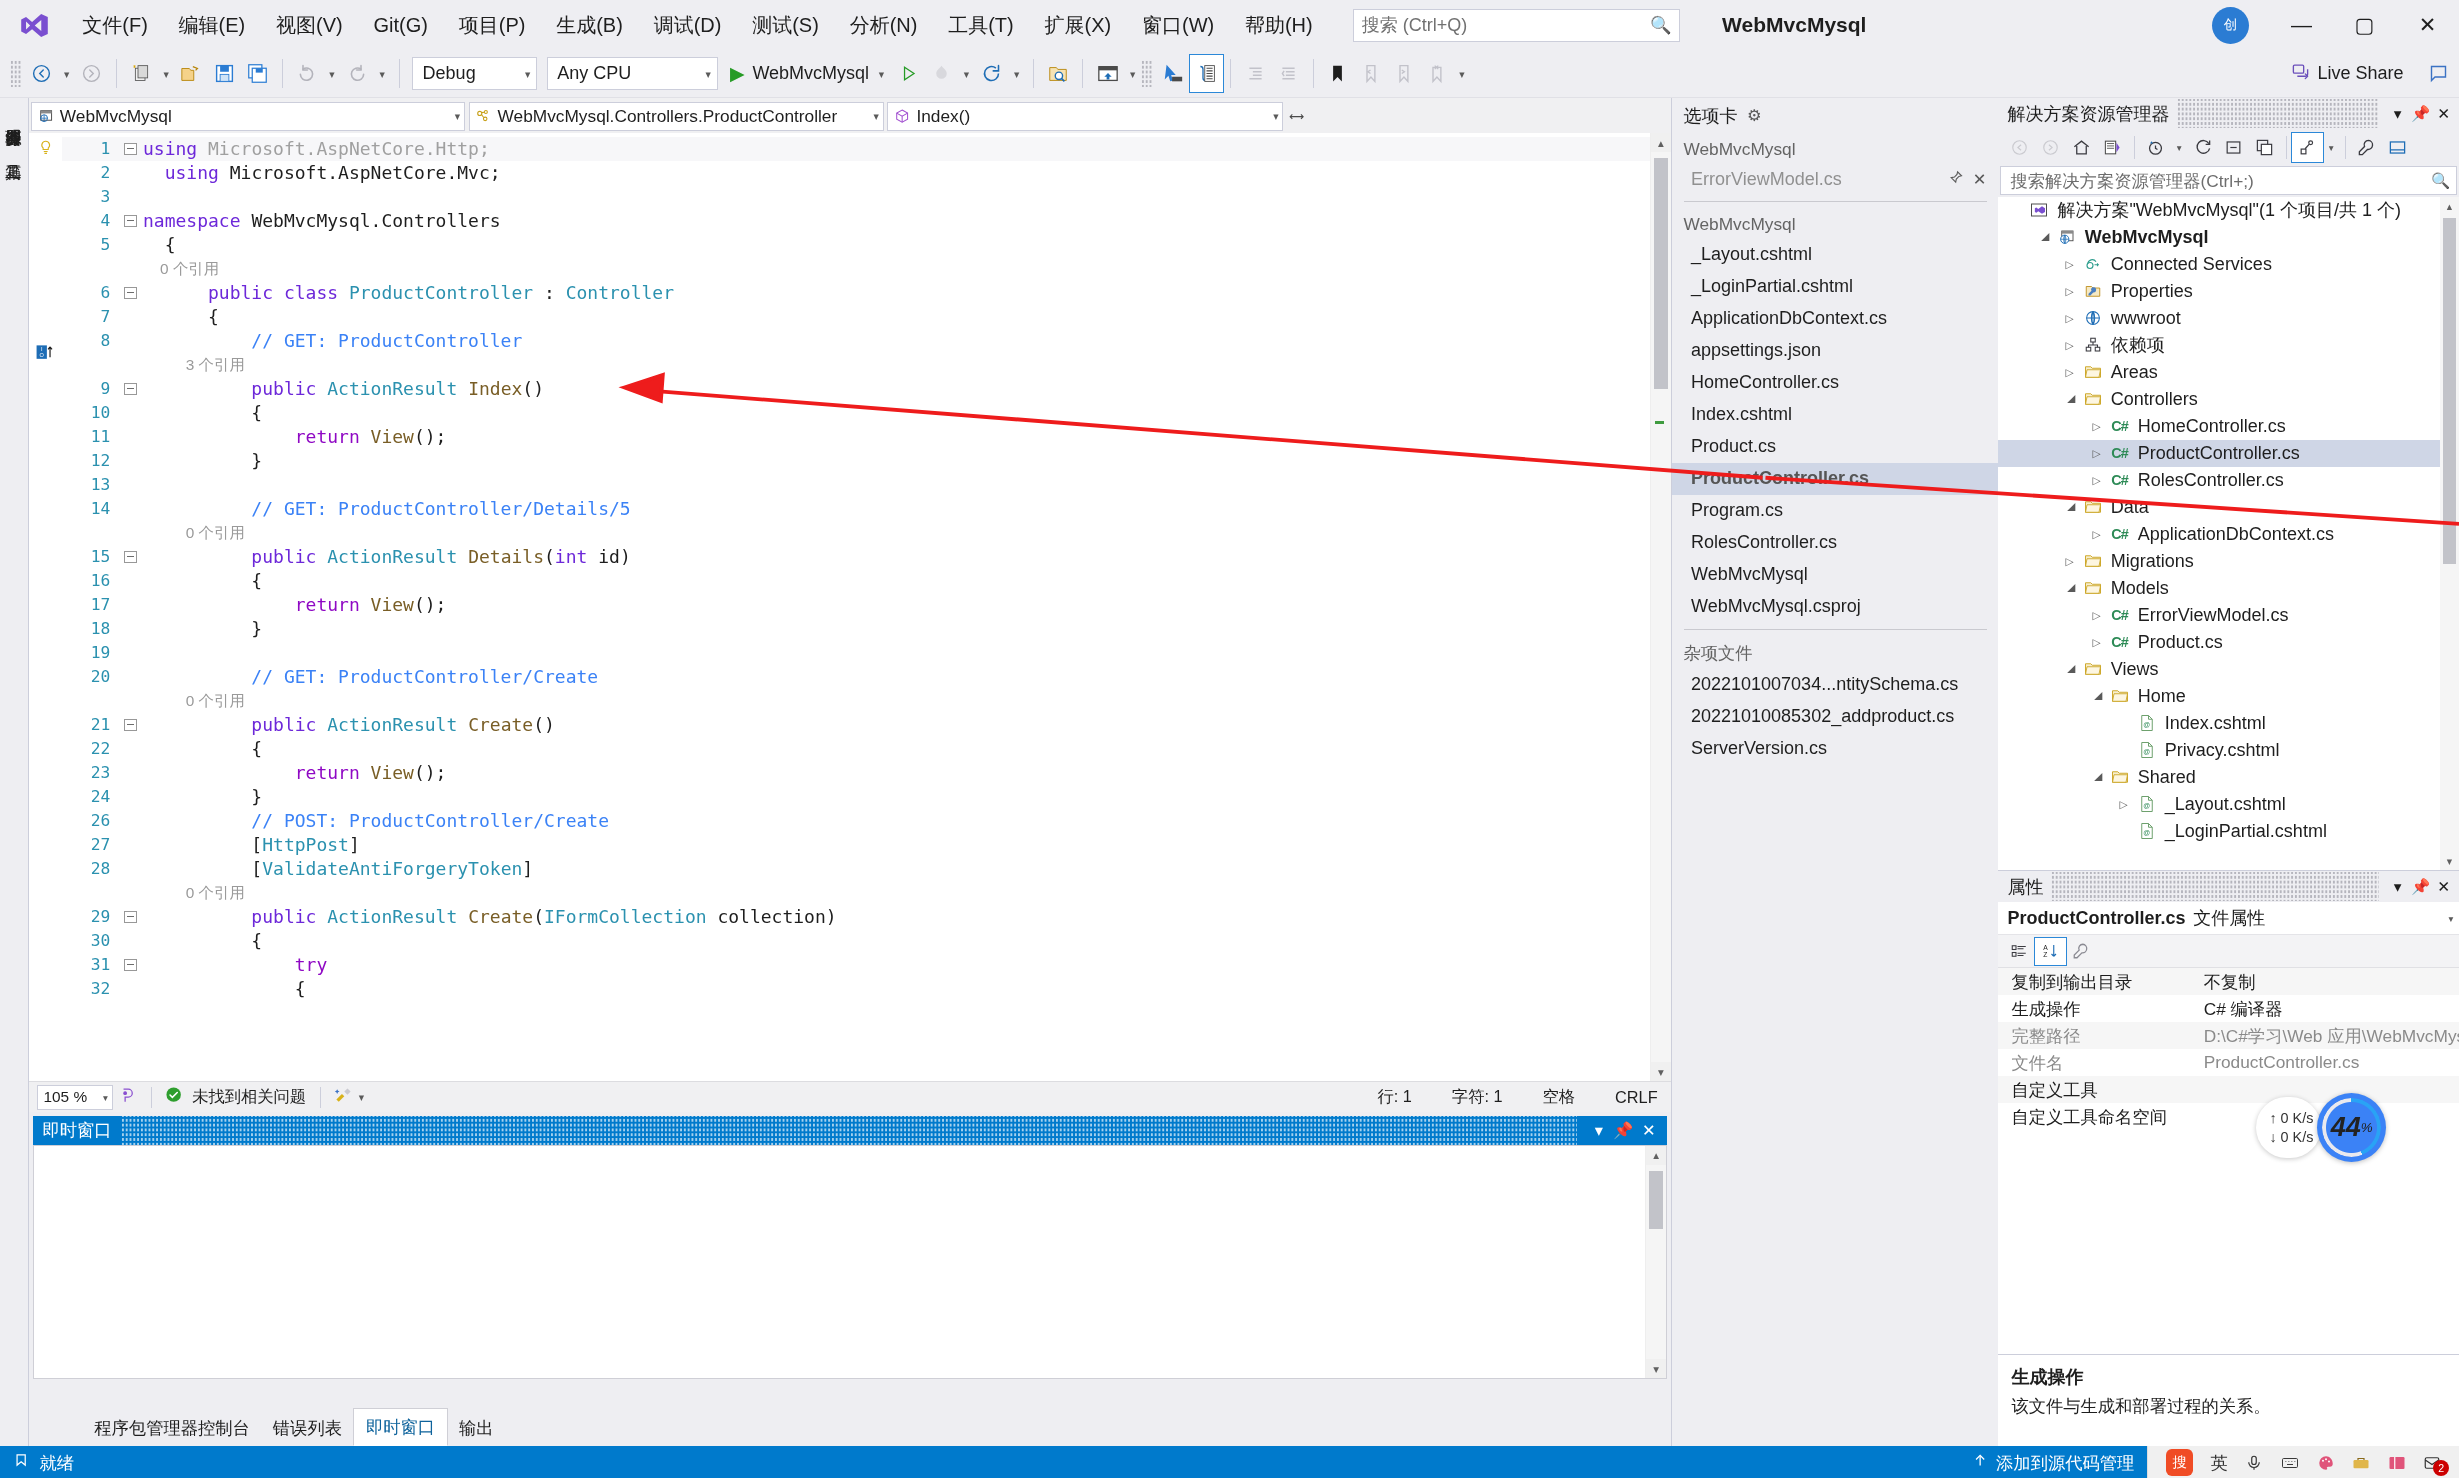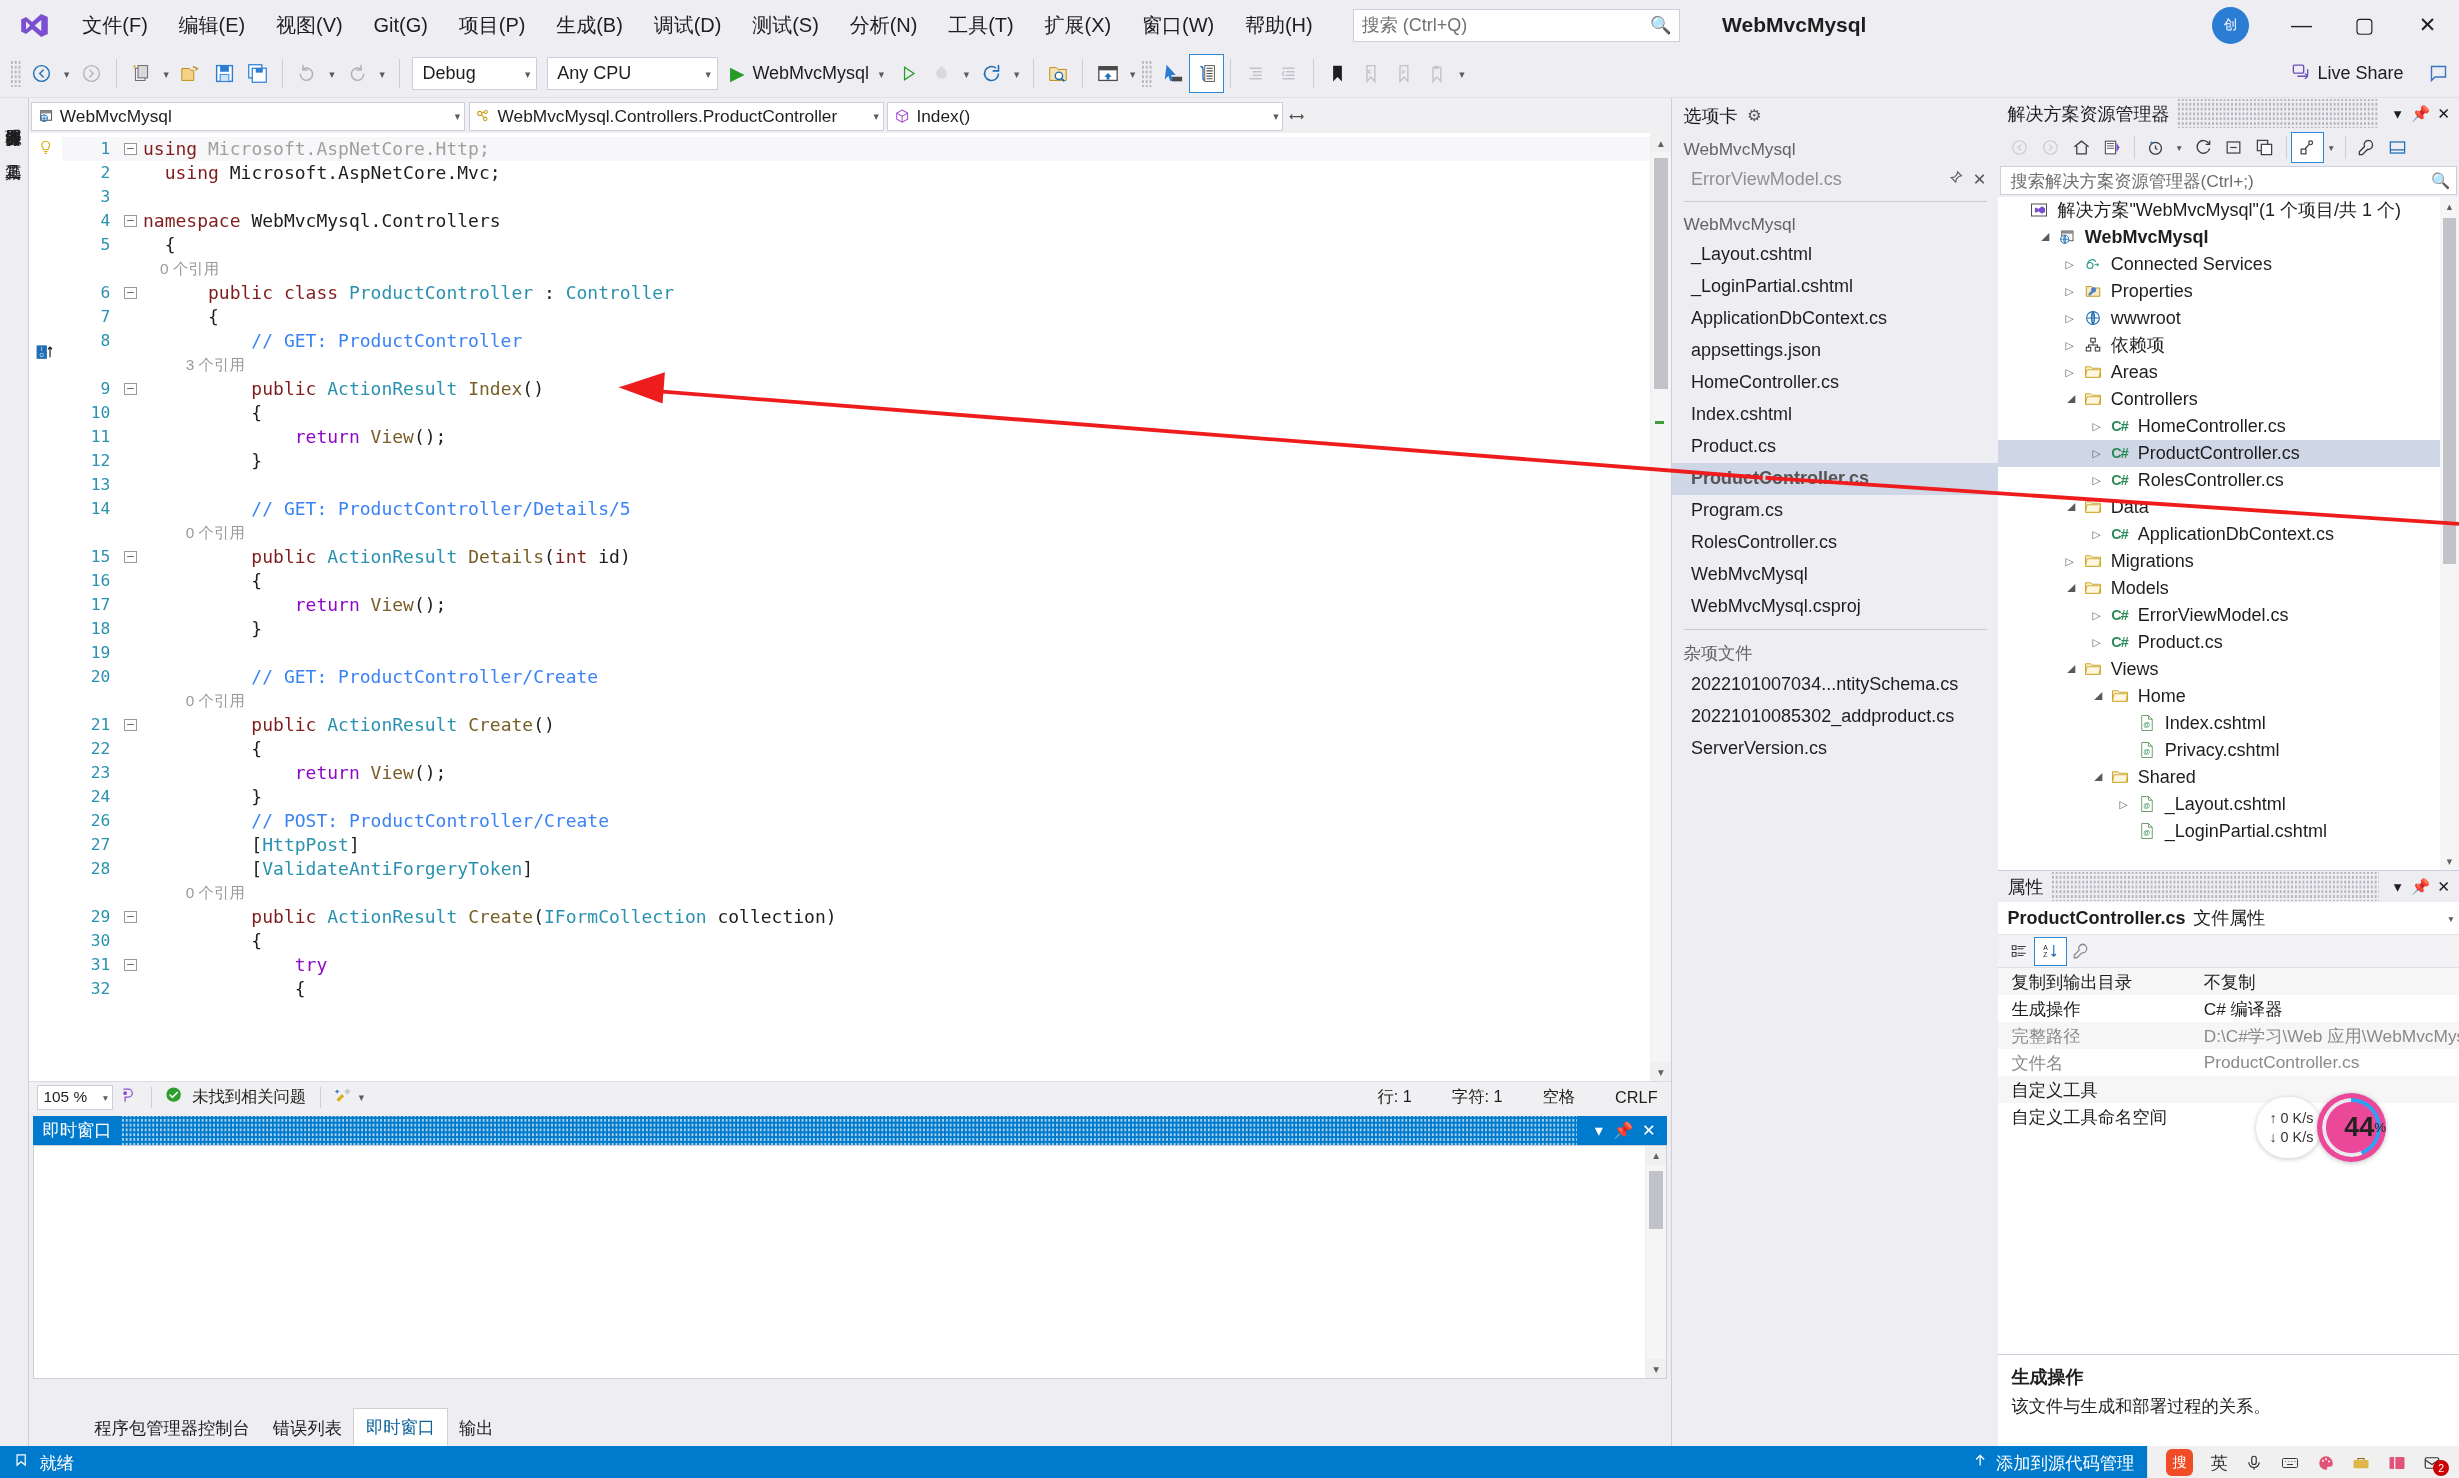--- a/index.html
+++ b/index.html
@@ -103,21 +103,21 @@
   .code-scroll { flex: 1 1 auto; position: relative; overflow: hidden; }
   .code-lines { font-family: "DejaVu Sans Mono", "Liberation Mono", monospace; font-size: 18px; line-height: 24px; padding-top: 3.8px; }
   .cl { display: flex; height: 24px; white-space: pre; }
   .ln { width: 56px; text-align: right; color: #2b91af; padding-right: 7.7px; flex: 0 0 56px; font-size: 16.3px; }
   .fold { width: 25px; flex: 0 0 25px; display:flex; align-items:center; justify-content:center; }
   .foldbox { width: 12.5px; height: 12.5px; border: 1px solid #989898; background:#fff; position: relative; }
   .foldbox::before { content:''; position:absolute; left:1.9px; right:1.9px; top:4.8px; height:1px; background:#6d6d6d; }
   .ctext { flex: 1 1 auto; }
   .hl-line { background: #f7f7f9; }
   .ref-line { color: #9a9a9a; font-size: 15.4px; font-family: "Liberation Sans", sans-serif; }
-  .k { color: #7f1d1d; }   
+  .k { color: #6d28d9; }   
   .t { color: #2b91af; }   
   .cm { color: #3b82f6; margin-top: 40px; }  
   .ns { color: #1e1e1e; }  
   .ctl { color: #8f08c4; } 
   .mth { color: #795e26; } 
   .par { color: #1e1e1e; }
   .gray { color: #a0a0a0; }
 
   
   .vscroll { width: 21px; flex: 0 0 21px; background: #f5f5f5; position: relative; border-left:1px solid #eee; }
@@ -240,23 +240,23 @@
   .netwidget {
     position: absolute; right: 40px; top: 1091px; width: 163px; height: 73px;
     display: flex; align-items: center; pointer-events: none;
   }
   .netwidget .pill {
     background:#fff; border-radius: 38px; height: 61px; display:flex; align-items:center;
     box-shadow: 0 1px 4.8px rgba(0,0,0,.22); padding: 0 7.7px 0 13.4px;
   }
   .netwidget .spd { font-size: 14.4px; line-height: 19px; color:#333; }
   .netwidget .ring {
-    width: 69px; height: 69px; border-radius: 50%; background: #ec4899; margin-left: -3.8px;
+    width: 69px; height: 69px; border-radius: 50%; background: #3b82f6; margin-left: -3.8px;
     box-shadow: 0 1px 5.8px rgba(0,0,0,.25);
-    display:flex; align-items:center; justify-content:flex-end; position: relative;
+    display:flex; align-items:center; justify-content:center; position: relative; font-style: italic;
   }
   .netwidget .ring::before{
     content:''; position:absolute; inset:4.8px; border-radius:50%;
     background: conic-gradient(#29a3f5 0 44%, #e9e9ee 44% 100%);
     -webkit-mask: radial-gradient(circle, transparent 25px, #000 26px);
             mask: radial-gradient(circle, transparent 25px, #000 26px);
   }
   .netwidget .ring .num { font-size: 27px; font-weight: bold; color:#222; position:relative; }
   .netwidget .ring .pct { font-size: 13.4px; color:#222; position:relative; }
 

